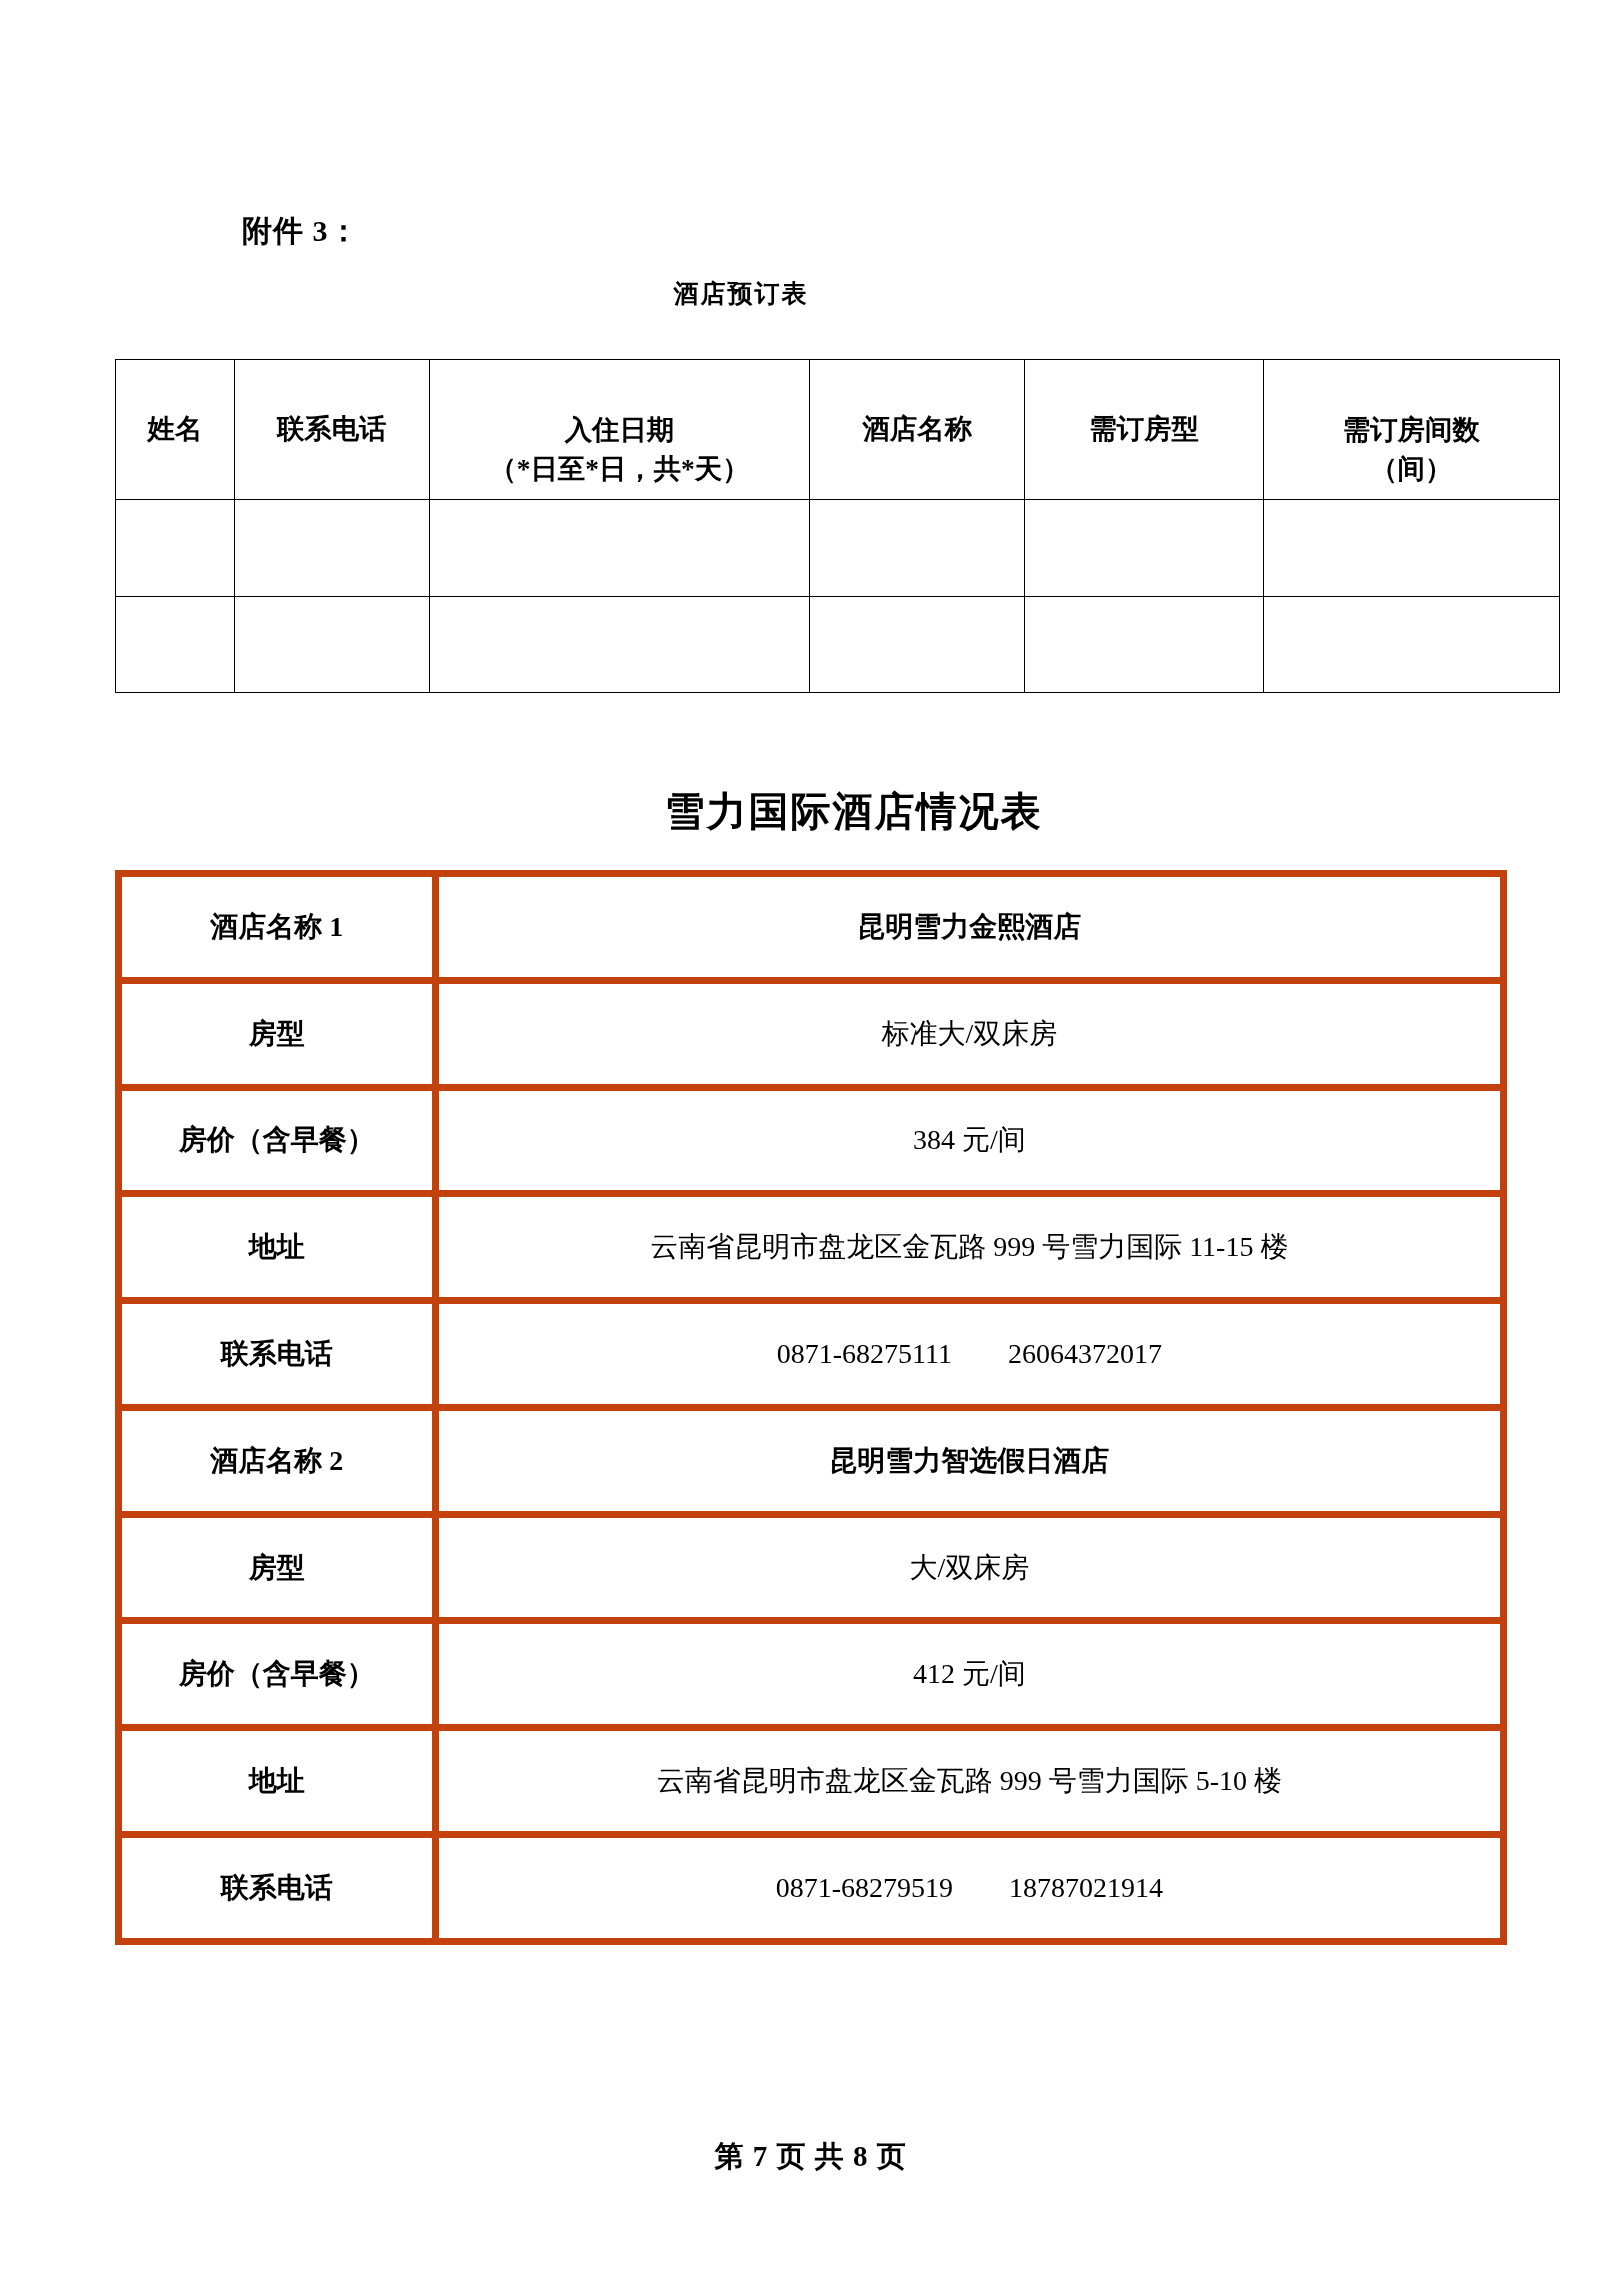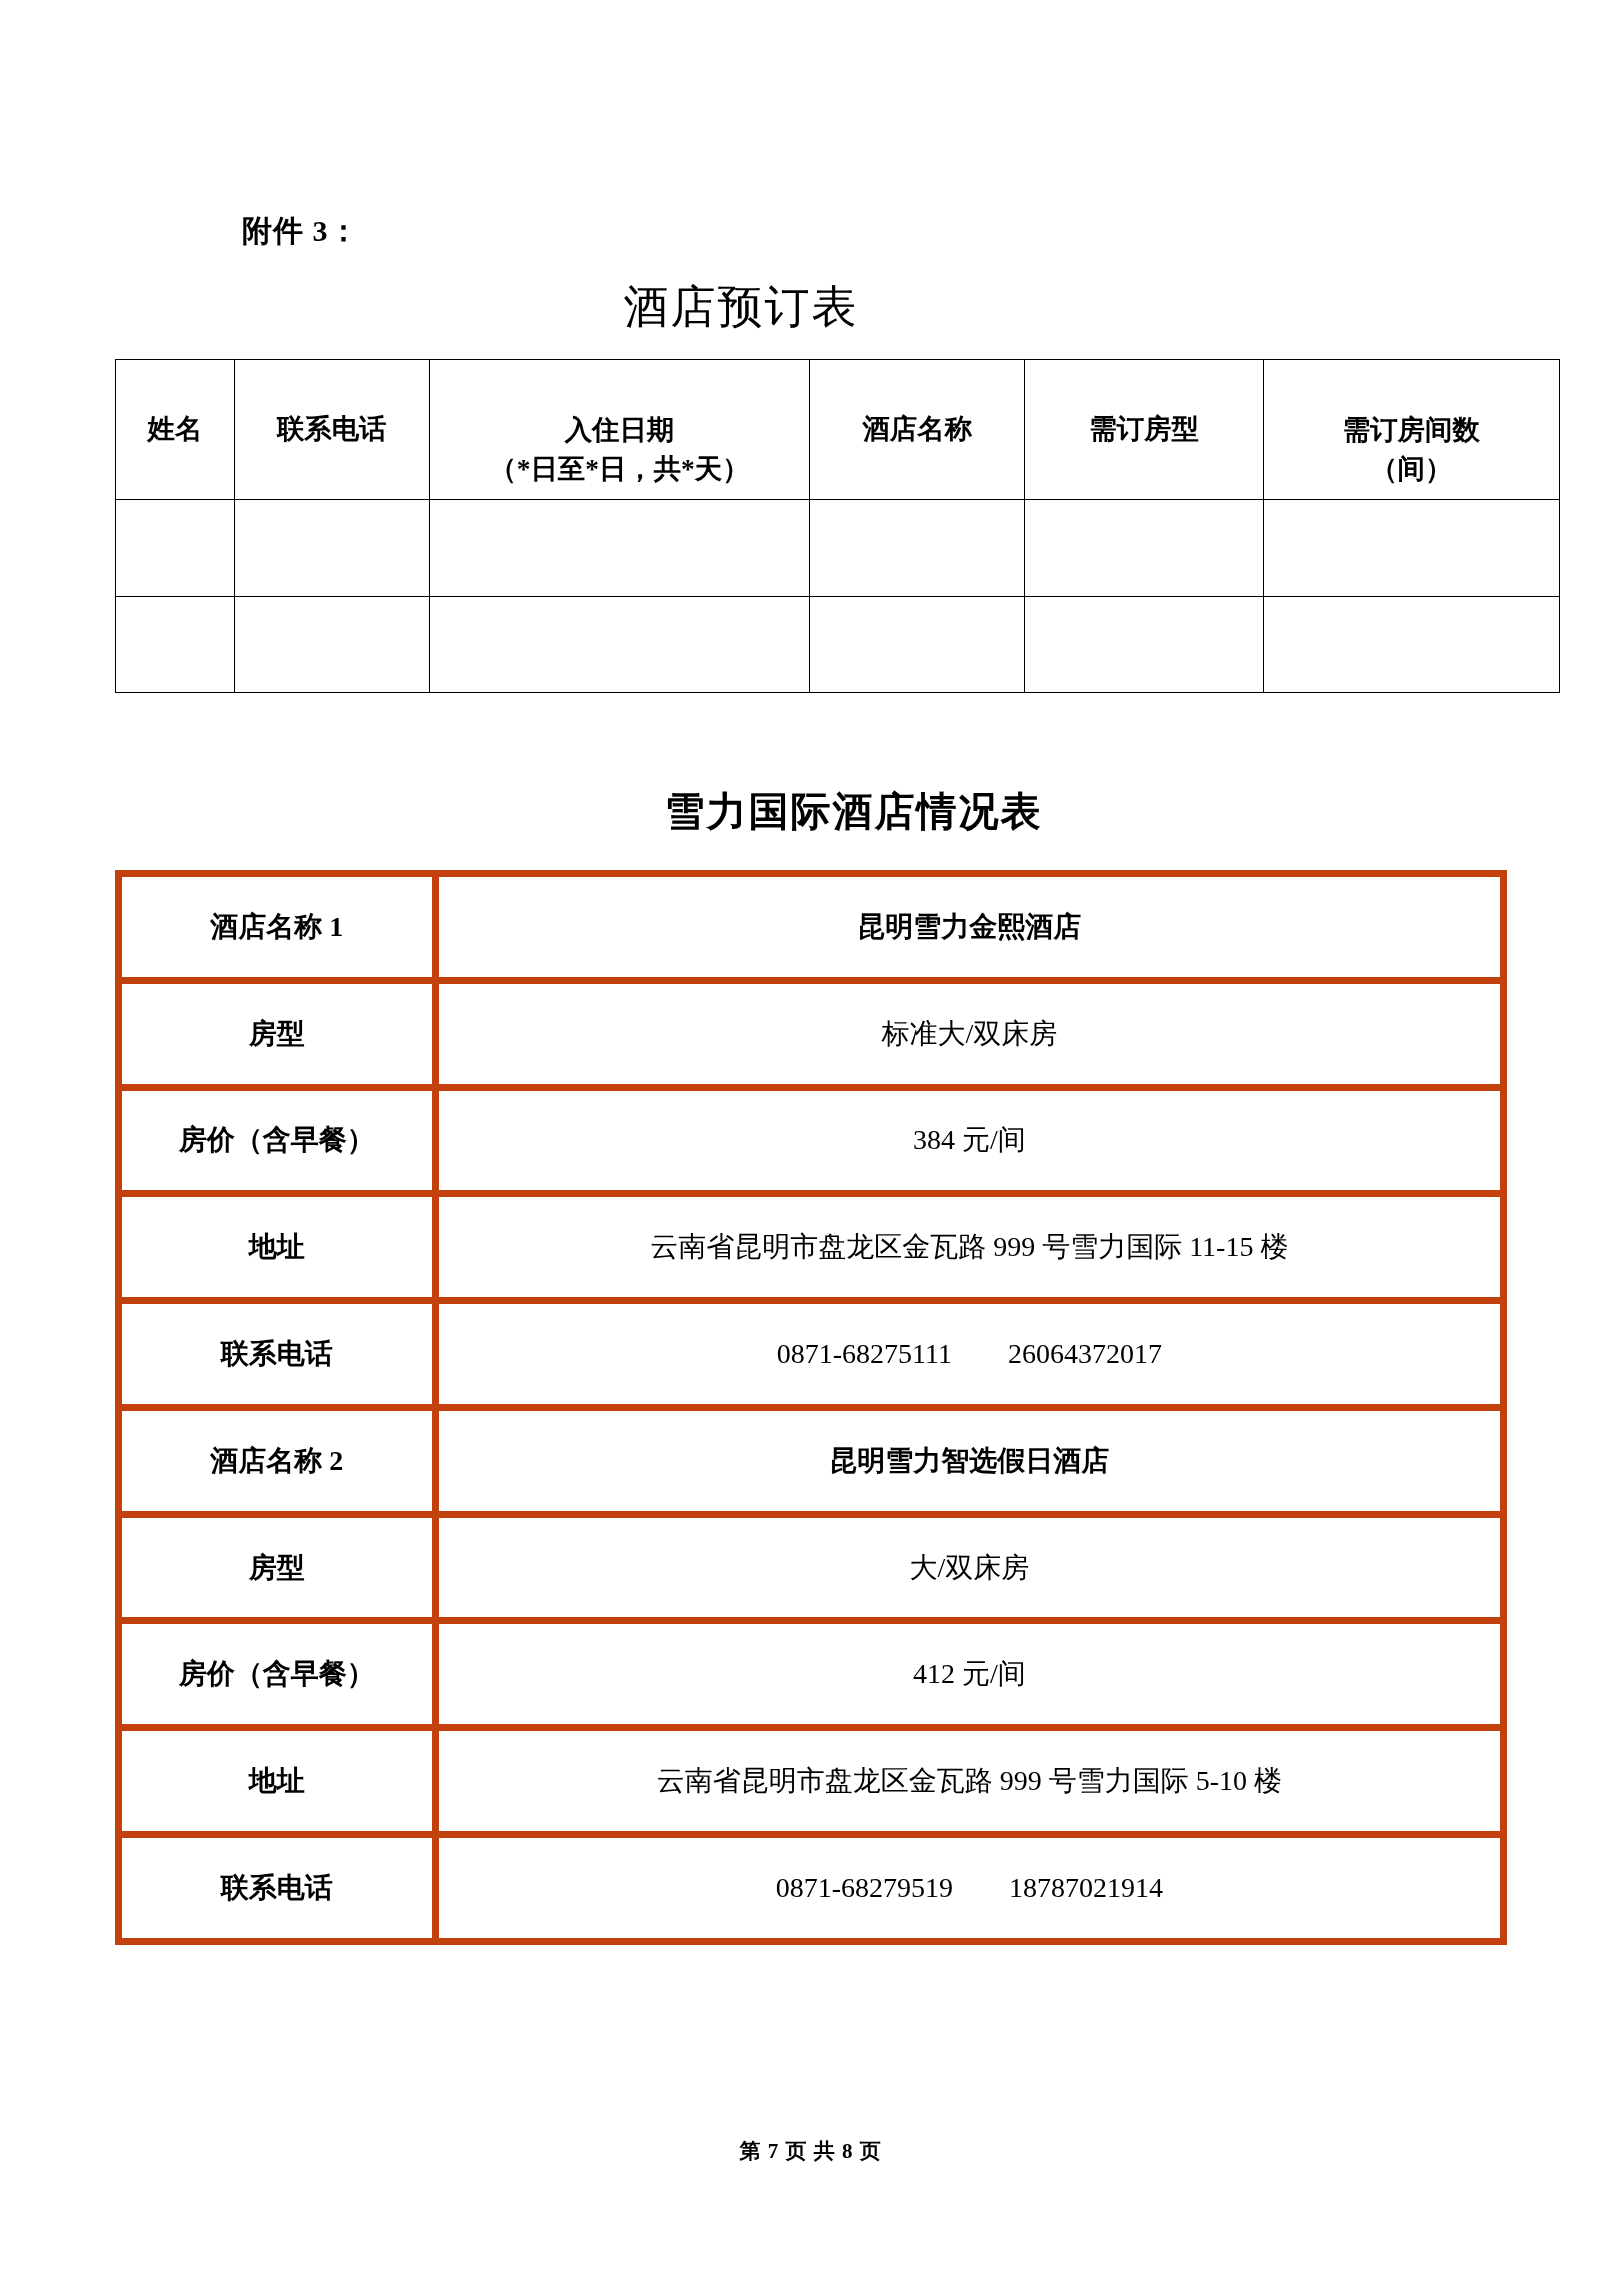--- a/index.html
+++ b/index.html
@@ -29,22 +29,22 @@
     font-size: 30px;
     font-weight: bold;
     letter-spacing: 1px;
   }
   .doc-title {
     position: absolute;
     left: 0;
     top: 277px;
     width: 1482px;
     text-align: center;
-    font-size: 45px;
-    font-weight: normal;
+    font-size: 25px;
+    font-weight: bold;
     letter-spacing: 2px;
   }
   
   .booking-table {
     position: absolute;
     left: 115px;
     top: 359px;
     width: 1392px;
     border-collapse: collapse;
     table-layout: fixed;
@@ -115,21 +115,21 @@
     font-weight: bold;
   }
 
   
   .footer {
     position: absolute;
     left: 0;
     top: 2137px;
     width: 1621px;
     text-align: center;
-    font-size: 21px;
+    font-size: 29px;
     font-weight: bold;
     letter-spacing: 1px;
   }
 </style>
 </head>
 <body>
 
 <div class="page">
 
   <div class="attachment-label">附件 3：</div>

